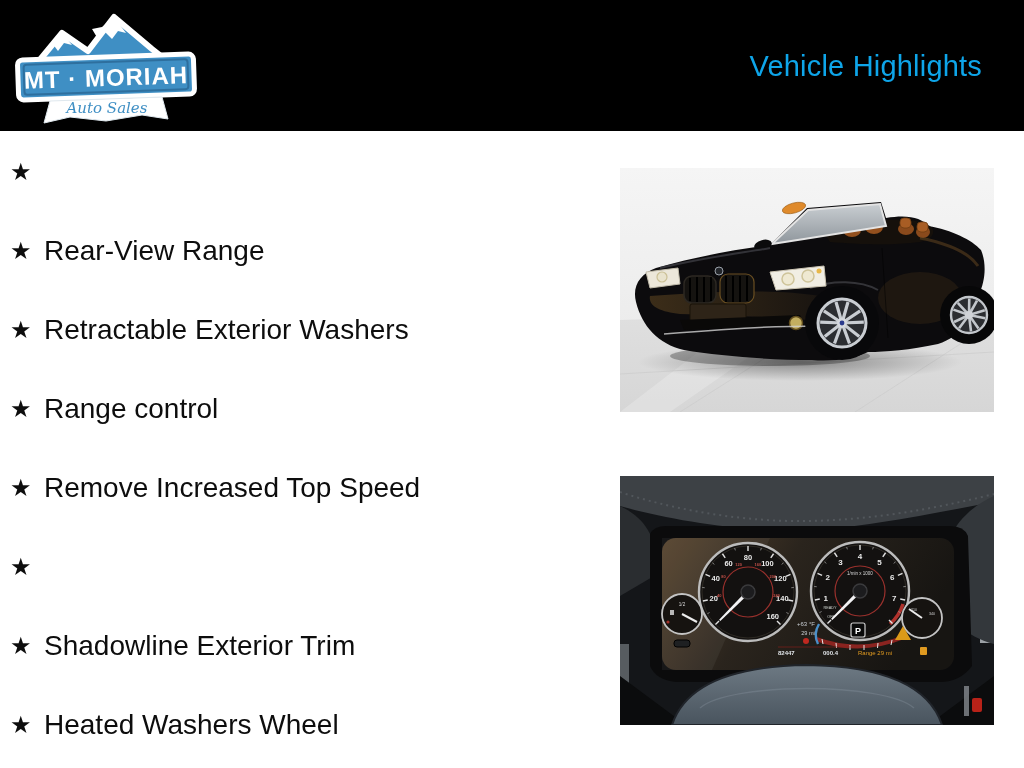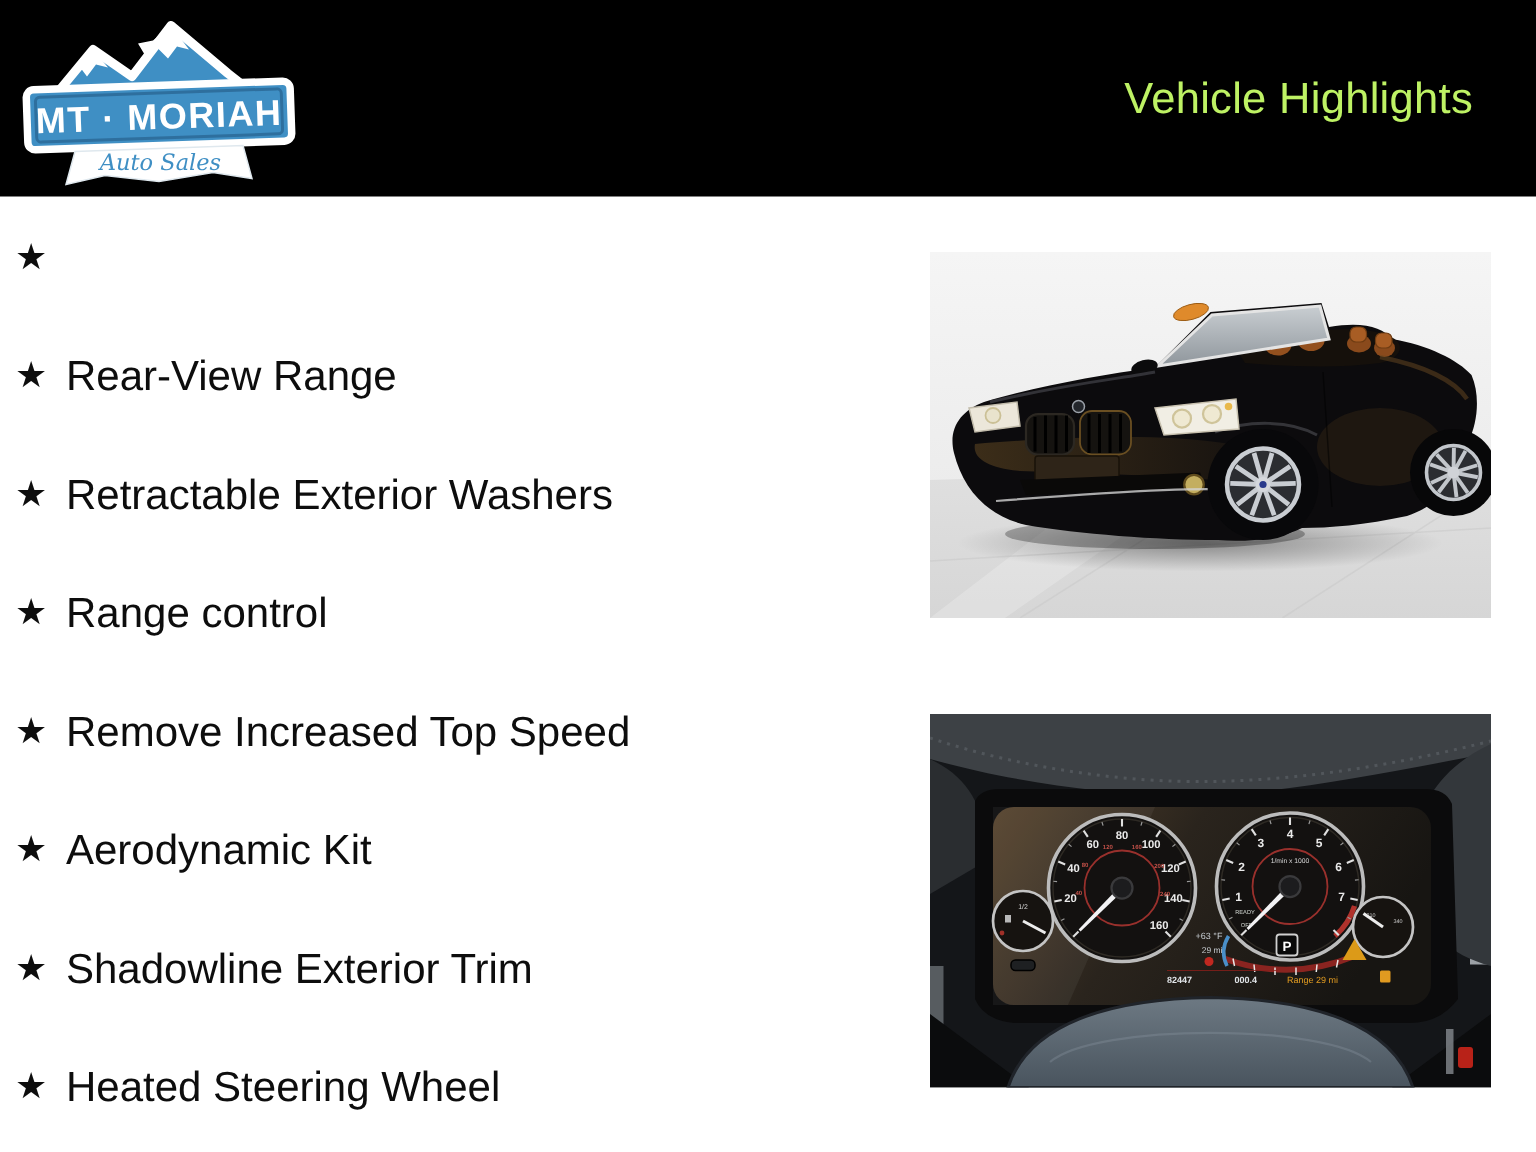--- a/index.html
+++ b/index.html
@@ -2,21 +2,21 @@
 <html><head>
 <meta charset="utf-8">
 <style>
   html,body{margin:0;padding:0;}
   body{
     width:1024px;height:768px;position:relative;overflow:hidden;
     background:#ffffff;font-family:"Liberation Sans", sans-serif;
   }
   .header{position:absolute;left:0;top:0;width:1024px;height:131px;background:#000000;}
   .header-title{
-    position:absolute;right:42px;top:50px;color:#bef264;font-size:29px;
+    position:absolute;right:42px;top:50px;color:#0ea5e9;font-size:29px;
     letter-spacing:0.2px;white-space:nowrap;
   }
   .logo{position:absolute;left:10px;top:5px;width:192px;height:122px;}
   .features{position:absolute;left:10px;top:132px;width:600px;list-style:none;margin:0;padding:0;}
   .features li{height:79px;display:flex;align-items:center;color:#0d0d0d;font-size:28px;}
   .features .star{width:34px;font-size:24px;color:#0d0d0d;flex:0 0 34px;}
   .photo{position:absolute;margin:0;padding:0;line-height:0;}
   .photo-exterior{left:620px;top:168px;width:374px;height:244px;}
   .photo-cluster{left:620px;top:476px;width:374px;height:249px;}
 </style>
@@ -60,29 +60,28 @@
     <li>
       <span class="star">★</span>
       <span>Range control</span>
     </li>
     <li>
       <span class="star">★</span>
       <span>Remove Increased Top Speed</span>
     </li>
     <li>
       <span class="star">★</span>
-      <span>Aerodynamic Kit</span>
     </li>
     <li>
       <span class="star">★</span>
       <span>Shadowline Exterior Trim</span>
     </li>
     <li>
       <span class="star">★</span>
-      <span>Heated Steering Wheel</span>
+      <span>Heated Washers Wheel</span>
     </li>
   </ul>
 
 <figure class="photo photo-exterior">
   <svg viewBox="0 0 374 244" width="374" height="244">
     <defs>
       <linearGradient id="wallGrad" x1="0" y1="0" x2="0" y2="1">
         <stop offset="0" stop-color="#f5f5f5"></stop>
           <stop offset="1" stop-color="#e7e7e7"></stop>
       </linearGradient>

